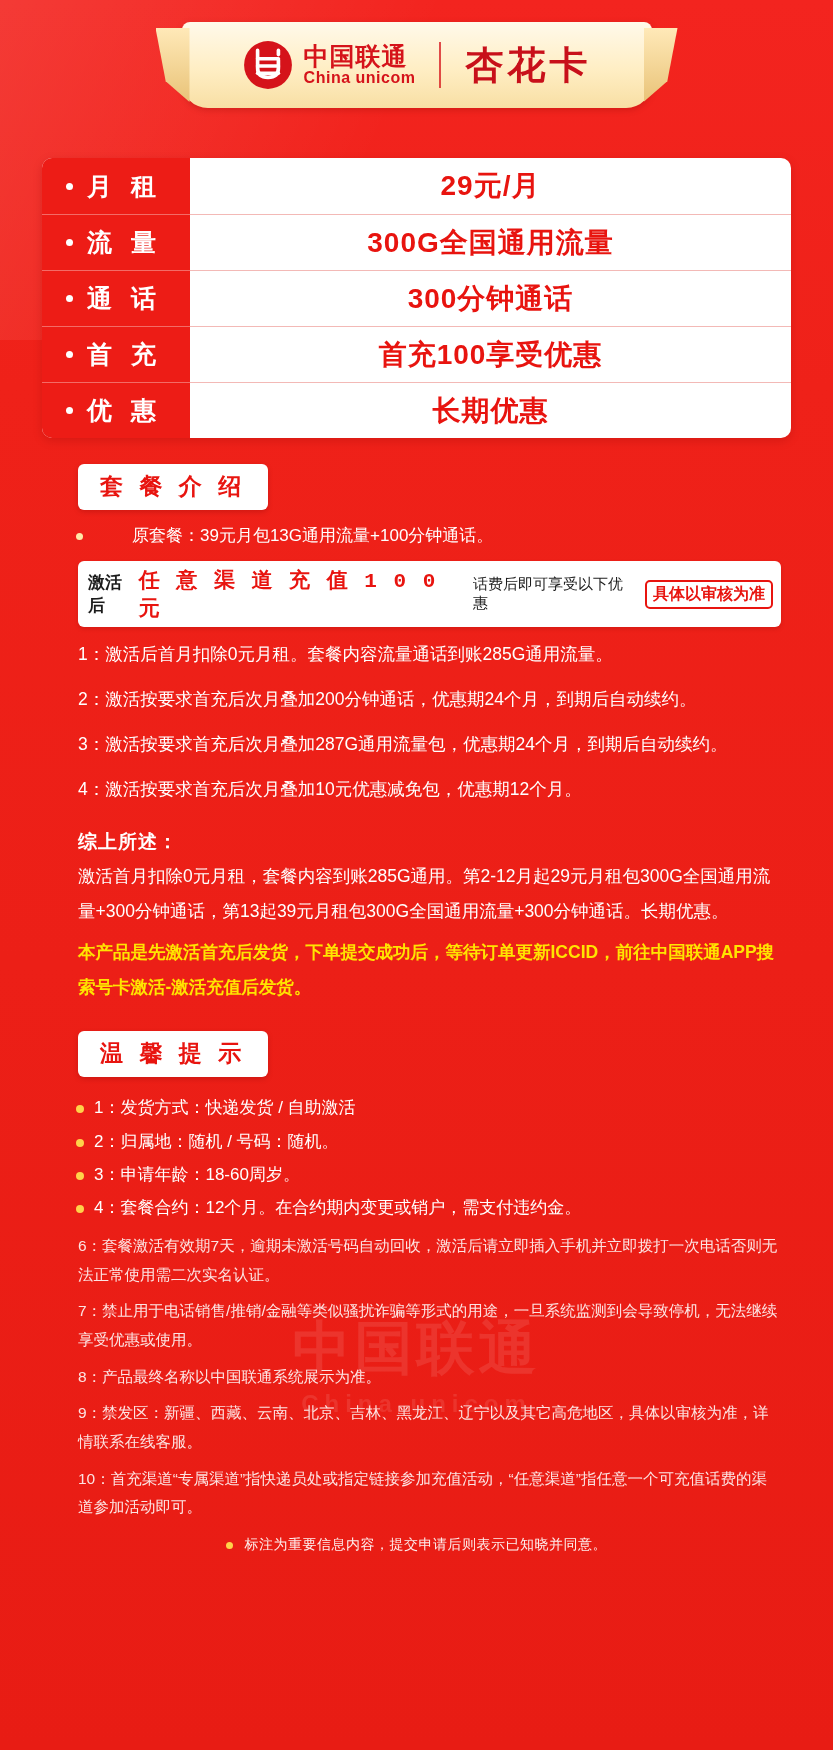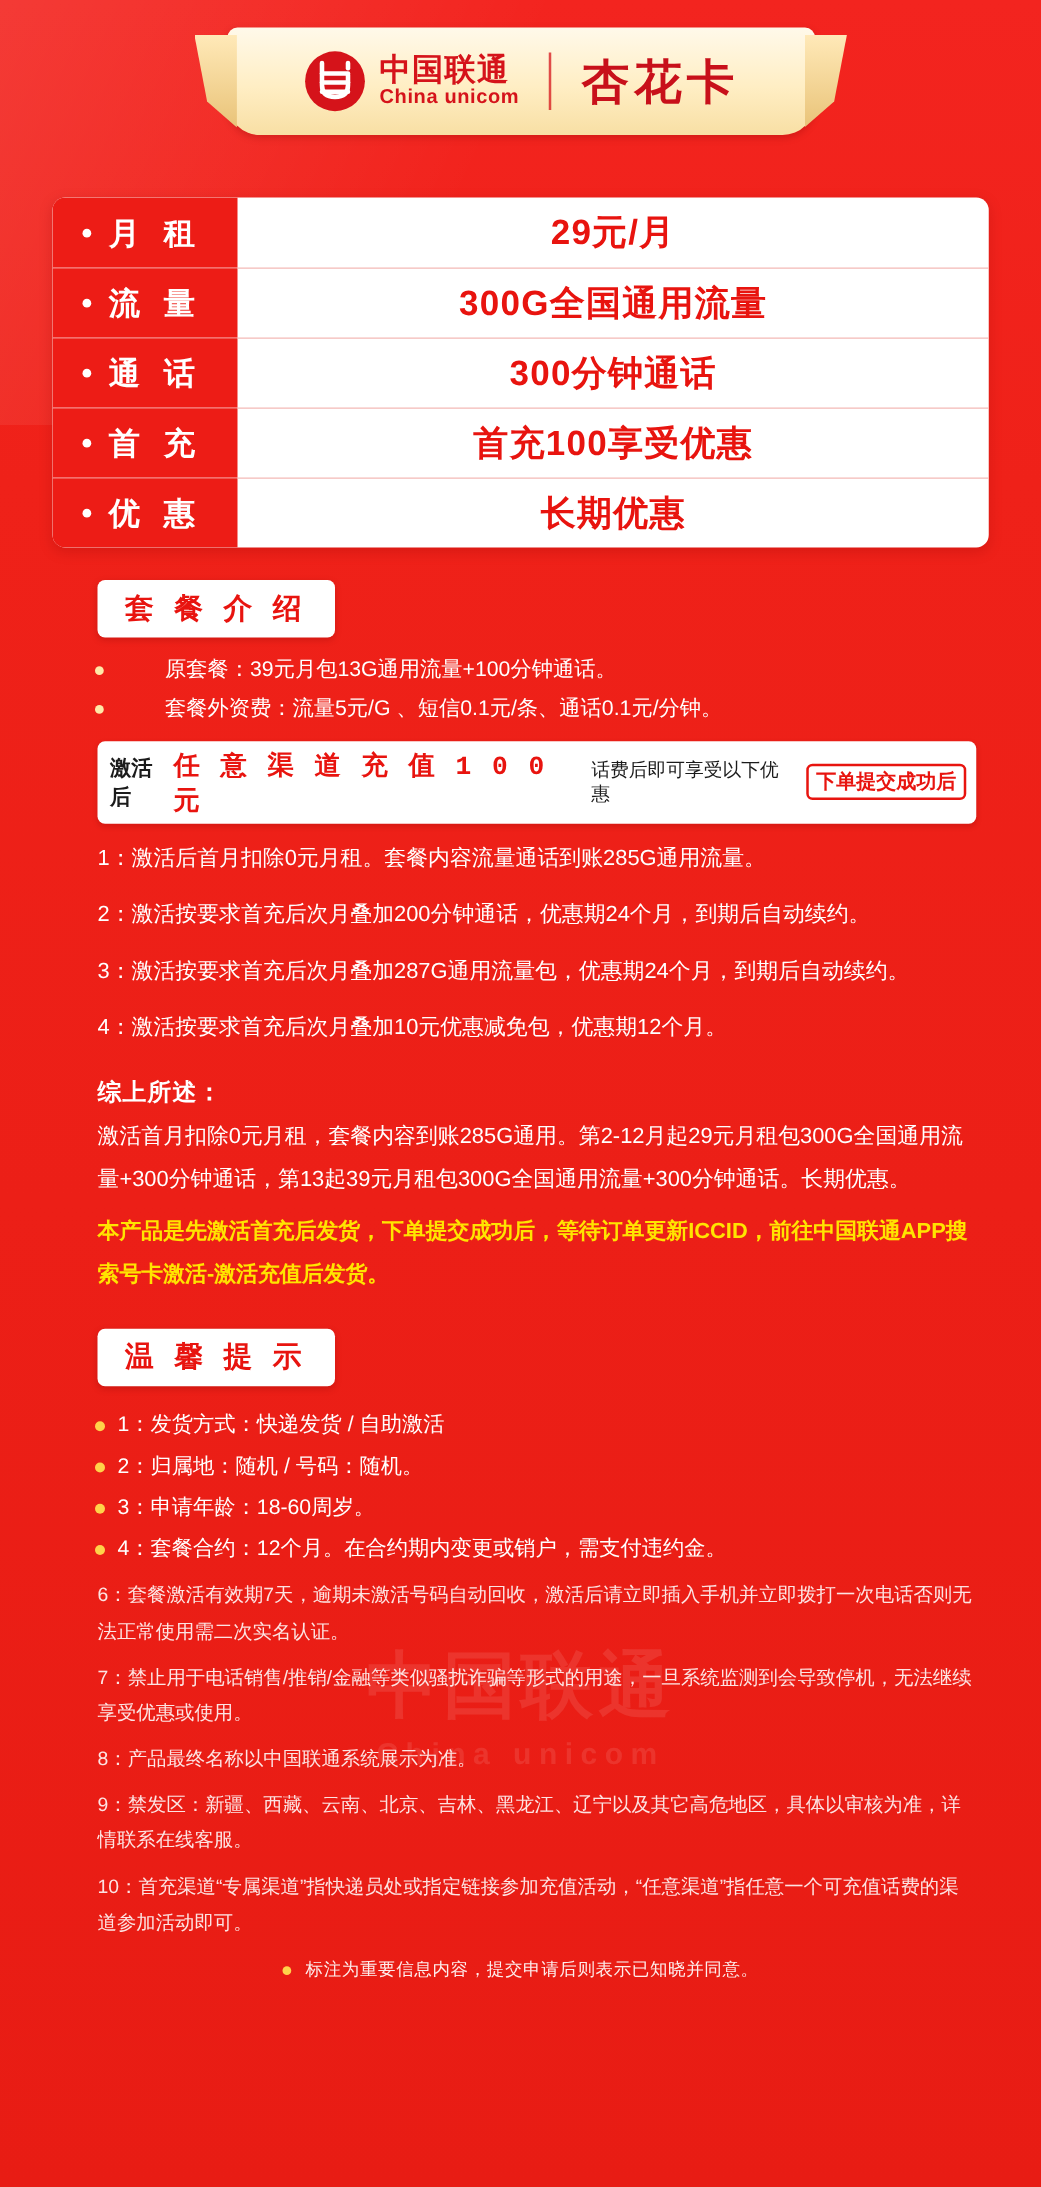--- a/index.html
+++ b/index.html
@@ -373,30 +373,26 @@
   </div>
 
   
   <div class="section-head">套 餐 介 绍</div>
 
   <div class="body-block">
     <div class="bullet-line">
       <span class="bdot"></span>
       <span>原套餐：39元月包13G通用流量+100分钟通话。</span>
     </div>
-    <div class="bullet-line">
-      <span class="bdot"></span>
-      <span>套餐外资费：流量5元/G 、短信0.1元/条、通话0.1元/分钟。</span>
-    </div>
 
     <div class="highlight">
       <span class="hl-a">激活后</span>
       <span class="hl-b">任 意 渠 道 充 值 1 0 0 元</span>
       <span class="hl-c">话费后即可享受以下优惠</span>
-      <span class="hl-tag">下单提交成功后</span>
+      <span class="hl-tag">具体以审核为准</span>
     </div>
 
     <div class="num-line">1：激活后首月扣除0元月租。套餐内容流量通话到账285G通用流量。</div>
     <div class="num-line">2：激活按要求首充后次月叠加200分钟通话，优惠期24个月，到期后自动续约。</div>
     <div class="num-line">3：激活按要求首充后次月叠加287G通用流量包，优惠期24个月，到期后自动续约。</div>
     <div class="num-line">4：激活按要求首充后次月叠加10元优惠减免包，优惠期12个月。</div>
 
     <div class="summary-title">综上所述：</div>
     <div class="summary-body">激活首月扣除0元月租，套餐内容到账285G通用。第2-12月起29元月租包300G全国通用流量+300分钟通话，第13起39元月租包300G全国通用流量+300分钟通话。长期优惠。</div>
     <div class="summary-warn">本产品是先激活首充后发货，下单提交成功后，等待订单更新ICCID，前往中国联通APP搜索号卡激活-激活充值后发货。</div>

